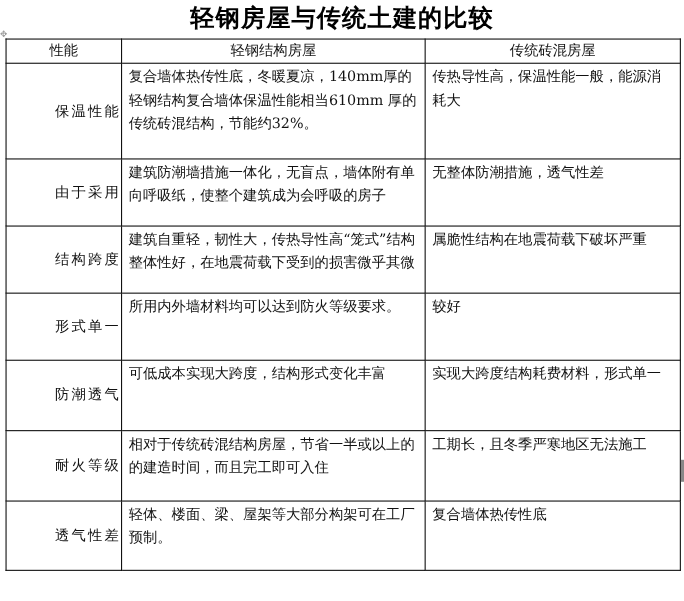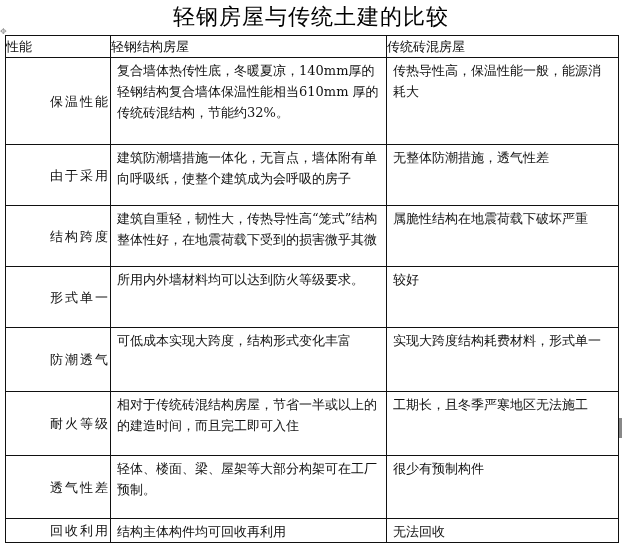--- a/index.html
+++ b/index.html
@@ -15,21 +15,21 @@
     font-family: "DejaVu Serif", "Liberation Serif", serif;
     color: #111111;
   }
   .title {
     position: absolute;
     left: 0;
     top: 4px;
     width: 622px;
     text-align: center;
     font-size: 22px;
-    font-weight: normal;
+    font-weight: bold;
     letter-spacing: 1px;
     line-height: 26px;
     color: #000;
   }
   .anchor-mark {
     position: absolute;
     left: 0;
     top: 28px;
     font-size: 8px;
     color: #999;
@@ -46,21 +46,21 @@
   table.cmp td, table.cmp th {
     border: 1.5px solid #111;
     font-size: 13px;
     line-height: 21px;
     vertical-align: top;
     padding: 2px 6px 0 6px;
     font-weight: normal;
     word-break: break-all;
   }
   table.cmp th {
-    text-align: left;
+    text-align: center;
     vertical-align: middle;
     padding: 0;
     height: 21px;
   }
   table.cmp td.prop {
     text-align: right;
     vertical-align: middle;
     padding: 0;
     letter-spacing: 2px;
   }
@@ -122,23 +122,18 @@
       <td>实现大跨度结构耗费材料，形式单一</td>
     </tr>
     <tr style="height:64px">
       <td class="prop">耐火等级</td>
       <td>相对于传统砖混结构房屋，节省一半或以上的的建造时间，而且完工即可入住</td>
       <td>工期长，且冬季严寒地区无法施工</td>
     </tr>
     <tr style="height:63px">
       <td class="prop">透气性差</td>
       <td>轻体、楼面、梁、屋架等大部分构架可在工厂预制。</td>
-      <td>很少有预制构件</td>
-    </tr>
-    <tr style="height:23px">
-      <td class="prop">回收利用</td>
-      <td>结构主体构件均可回收再利用</td>
-      <td>无法回收</td>
+      <td>复合墙体热传性底</td>
     </tr>
   </tbody>
 </table>
 
 <div class="scroll-mark"></div>
 
 </body></html>

